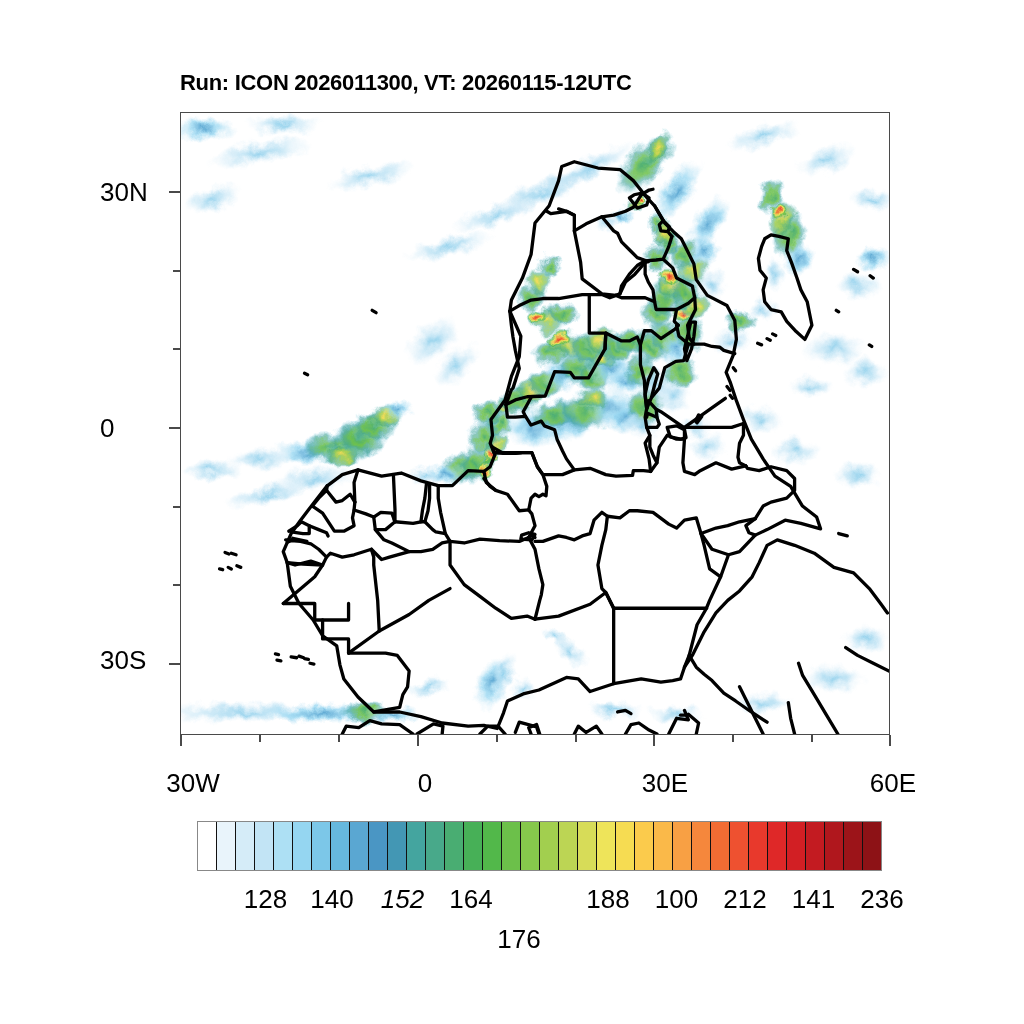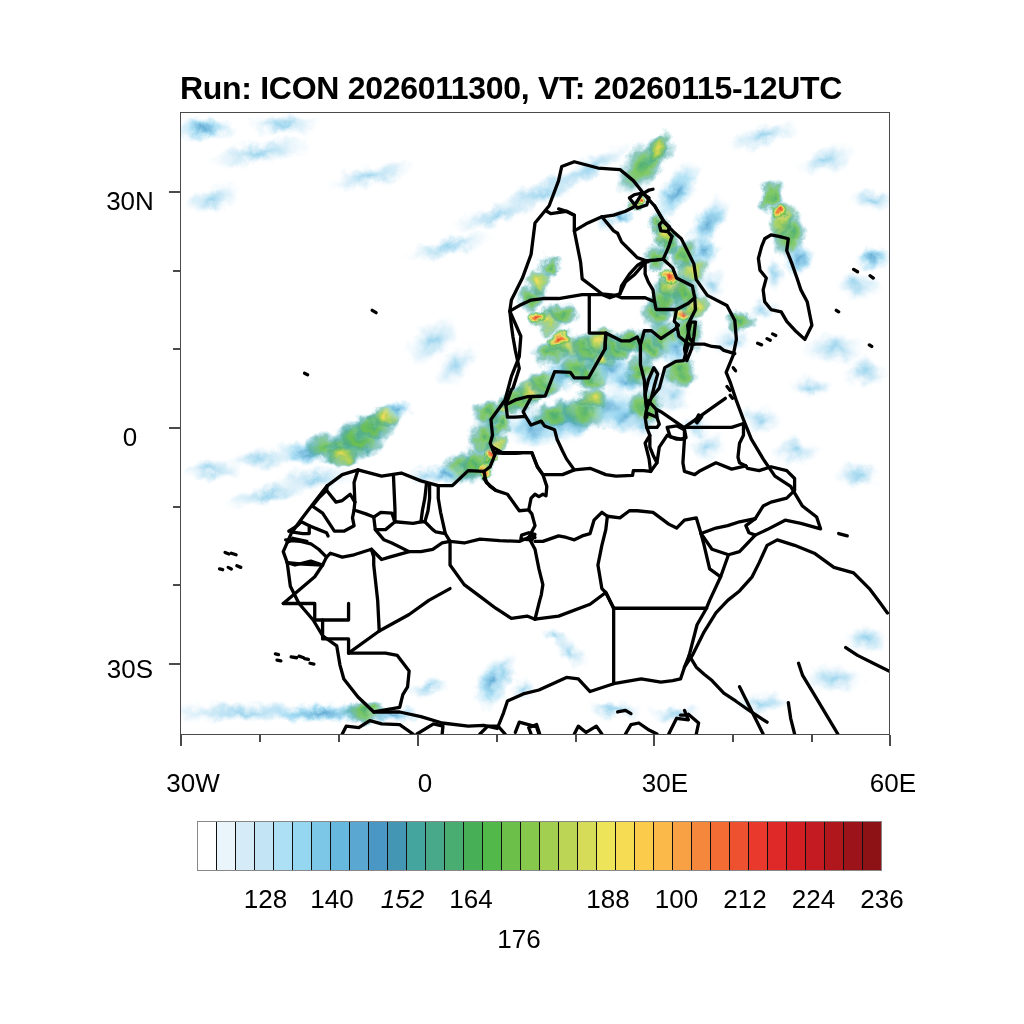--- a/index.html
+++ b/index.html
@@ -9,40 +9,40 @@
   #stage{position:absolute;left:0;top:0;width:1024px;height:1024px;}
 
   
   .title{
     position:absolute;left:160px;top:16px;width:800px;
     font-size:35px;font-weight:bold;letter-spacing:-0.2px;
     white-space:nowrap;
   }
   .subtitle{
     position:absolute;left:180px;top:70px;width:820px;
-    font-size:32px;font-weight:bold;letter-spacing:-0.3px;
+    font-size:22px;font-weight:bold;letter-spacing:-0.3px;
     white-space:nowrap;
   }
 
   
   #mapframe{
     position:absolute;left:180px;top:112px;width:710px;height:623px;
     border:1.6px solid #4a4a4a;box-sizing:border-box;background:#fff;
     overflow:hidden;
   }
   #mapsvg{position:absolute;left:0;top:0;width:100%;height:100%;display:block;}
 
   
   .tick{position:absolute;background:#4a4a4a;}
   .tickx{width:1.6px;height:11px;}
   .ticky{height:1.6px;width:11px;}
 
   .axlabel{position:absolute;font-size:26px;white-space:nowrap;}
   .axlabel.x{transform:translateX(-50%);}
-  .axlabel.y{transform:translateY(-50%);text-align:center;margin-top:9px;}
+  .axlabel.y{transform:translateY(-50%);text-align:left;}
 
   
   #cbar{
     position:absolute;left:197px;top:821px;width:685px;height:50px;
     display:flex;box-sizing:border-box;
     border:1.4px solid #888;
   }
   #cbar .cell{flex:1 1 0;height:100%;border-right:1px solid #111;box-sizing:border-box;}
   #cbar .cell:last-child{border-right:none;}
   #cbarlabels{position:absolute;left:0;top:884px;width:816px;height:40px;}
@@ -542,17 +542,17 @@
     </div>
   <div id="cbarlabels">
       <div class="cblabel" style="left: 265.5px;">128</div>
       <div class="cblabel" style="left: 332px;">140</div>
       <div class="cblabel" style="left: 402.5px; font-style: italic;">152</div>
       <div class="cblabel" style="left: 471px;">164</div>
       <div class="cblabel" style="left: 519px; margin-top: 40px;">176</div>
       <div class="cblabel" style="left: 608px;">188</div>
       <div class="cblabel" style="left: 676.5px;">100</div>
       <div class="cblabel" style="left: 745px;">212</div>
-      <div class="cblabel" style="left: 813.5px;">224</div>
+      <div class="cblabel" style="left: 813.5px;">141</div>
       <div class="cblabel" style="left: 882px;">236</div>
     </div>
 
 </div>
 
 </body></html>

